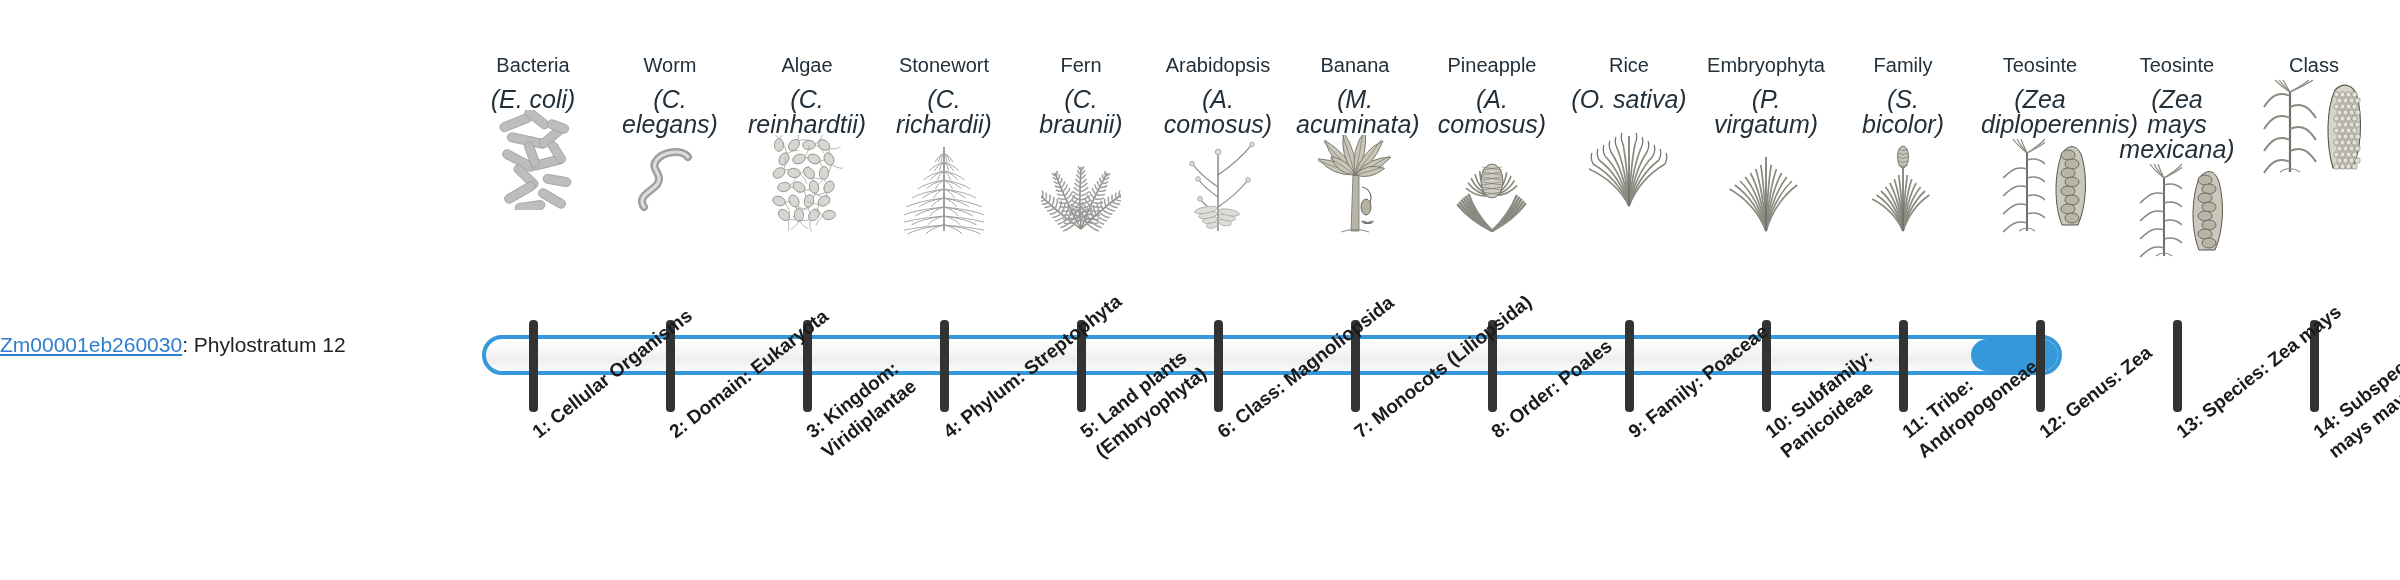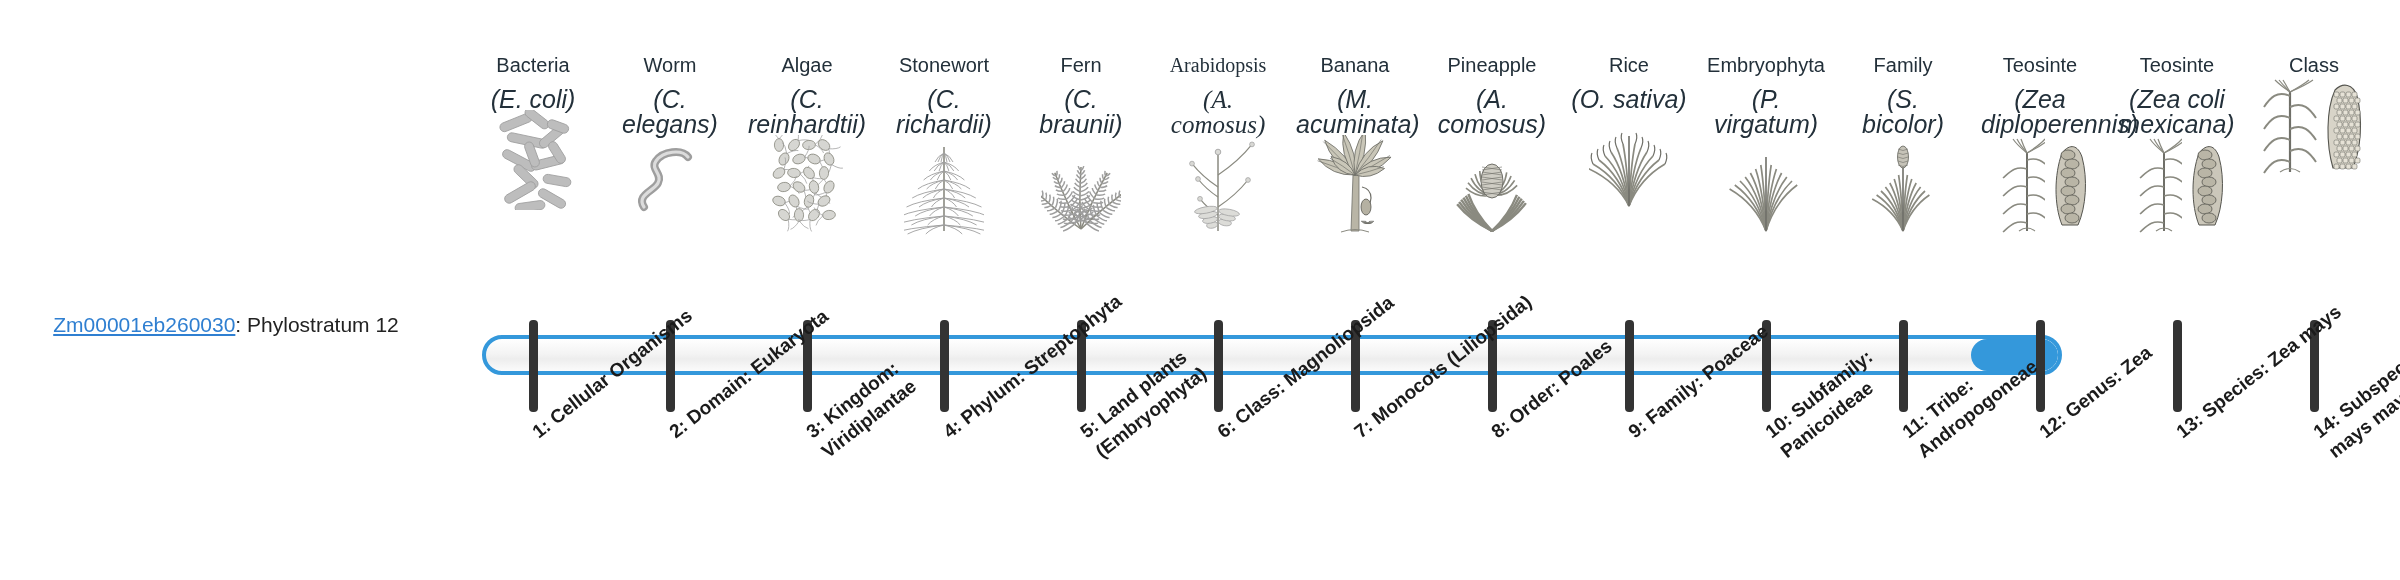--- a/index.html
+++ b/index.html
@@ -5,22 +5,22 @@
   html,body{margin:0;padding:0;}
   body{
     width:2400px;height:580px;background:#ffffff;
     font-family:"Liberation Sans","DejaVu Sans",sans-serif;
     color:#1b1b1b;overflow:hidden;position:relative;
   }
   #stage{position:absolute;inset:0;}
 
   
   .gene-label{
-    position:absolute;left:0;top:312px;width:452px;
-    text-align:center;font-size:21px;line-height:26px;color:#222;
+    position:absolute;left:0;top:332px;width:452px;
+    text-align:left;font-size:21px;line-height:26px;color:#222;
     white-space:nowrap;
   }
   .gene-link{color:#2f7fd1;text-decoration:underline;}
 
   
   .col{
     position:absolute;top:52px;width:118px;text-align:center;
   }
   .common{
     font-size:20px;line-height:26px;color:#23303a;white-space:nowrap;
@@ -440,21 +440,21 @@
               <path d="M40 44 q-3.6 -2 -4.5 -4.5" fill="none" stroke="#9e9e9e" stroke-width="1.5"></path>
               <path d="M40 44 q3.6 -2 4.5 -4.5" fill="none" stroke="#9e9e9e" stroke-width="1.5"></path>
               <path d="M40 39.8 q-2.9200000000000004 -2 -3.6500000000000004 -4.5" fill="none" stroke="#9e9e9e" stroke-width="1.5"></path>
               <path d="M40 39.8 q2.9200000000000004 -2 3.6500000000000004 -4.5" fill="none" stroke="#9e9e9e" stroke-width="1.5"></path>
               <path d="M40 35.599999999999994 q-2.2400000000000007 -2 -2.8000000000000007 -4.5" fill="none" stroke="#9e9e9e" stroke-width="1.5"></path>
               <path d="M40 35.599999999999994 q2.2400000000000007 -2 2.8000000000000007 -4.5" fill="none" stroke="#9e9e9e" stroke-width="1.5"></path>
             </g>
           </svg>
         </div>
       </div>
-      <div class="col" style="left: 1159px; font-family: Liberation Serif, serif;">
+      <div class="col" style="left: 1159px;">
         <div class="common">Arabidopsis</div>
         <div class="sci">(A. comosus)</div>
         <div class="art">
           <svg width="80" height="100" viewBox="0 0 80 100">
             <path d="M40 96 L40 20" stroke="#8a8a80" stroke-width="1.5" fill="none"></path>
             <path d="M40 62 q-12 -8 -20 -18" fill="none" stroke="#8a8a80" stroke-width="1.2"></path>
             <circle cx="20" cy="44" r="2.4" fill="#d8d8d4" stroke="#9e9e9e" stroke-width="0.7"></circle>
             <path d="M40 72 q18 -12 30 -27" fill="none" stroke="#8a8a80" stroke-width="1.2"></path>
             <circle cx="70" cy="45" r="2.4" fill="#d8d8d4" stroke="#9e9e9e" stroke-width="0.7"></circle>
             <path d="M40 52 q-15.6 -10.4 -26 -23.400000000000002" fill="none" stroke="#8a8a80" stroke-width="1.2"></path>
@@ -679,21 +679,21 @@
             <ellipse cx="24" cy="47" rx="7" ry="5" fill="#b9b5a6" stroke="#55554f" stroke-width="0.8"></ellipse>
             <ellipse cx="20" cy="56" rx="7" ry="5" fill="#b9b5a6" stroke="#55554f" stroke-width="0.8"></ellipse>
             <ellipse cx="24" cy="65" rx="7" ry="5" fill="#b9b5a6" stroke="#55554f" stroke-width="0.8"></ellipse>
             <ellipse cx="20" cy="74" rx="7" ry="5" fill="#b9b5a6" stroke="#55554f" stroke-width="0.8"></ellipse>
             <ellipse cx="24" cy="83" rx="7" ry="5" fill="#b9b5a6" stroke="#55554f" stroke-width="0.8"></ellipse>
           </svg>
         </div>
       </div>
       <div class="col" style="left: 2118px;">
         <div class="common">Teosinte</div>
-        <div class="sci">(Zea coli mexicana)</div>
+        <div class="sci">(Zea mays mexicana)</div>
         <div class="art">
           <svg width="56" height="100" viewBox="0 0 56 100">
             <path d="M38 96 L38 18" stroke="#6f6f68" stroke-width="2" fill="none"></path>
             <path d="M38 88 C26 84 20 92 14 97" fill="none" stroke="#8a8a80" stroke-width="1.6"></path>
             <path d="M38 79 C50 75 56 83 62 88" fill="none" stroke="#8a8a80" stroke-width="1.6"></path>
             <path d="M38 70 C26 66 20 74 14 79" fill="none" stroke="#8a8a80" stroke-width="1.6"></path>
             <path d="M38 61 C50 57 56 65 62 70" fill="none" stroke="#8a8a80" stroke-width="1.6"></path>
             <path d="M38 52 C26 48 20 56 14 61" fill="none" stroke="#8a8a80" stroke-width="1.6"></path>
             <path d="M38 43 C50 39 56 47 62 52" fill="none" stroke="#8a8a80" stroke-width="1.6"></path>
             <path d="M38 34 C26 30 20 38 14 43" fill="none" stroke="#8a8a80" stroke-width="1.6"></path>

